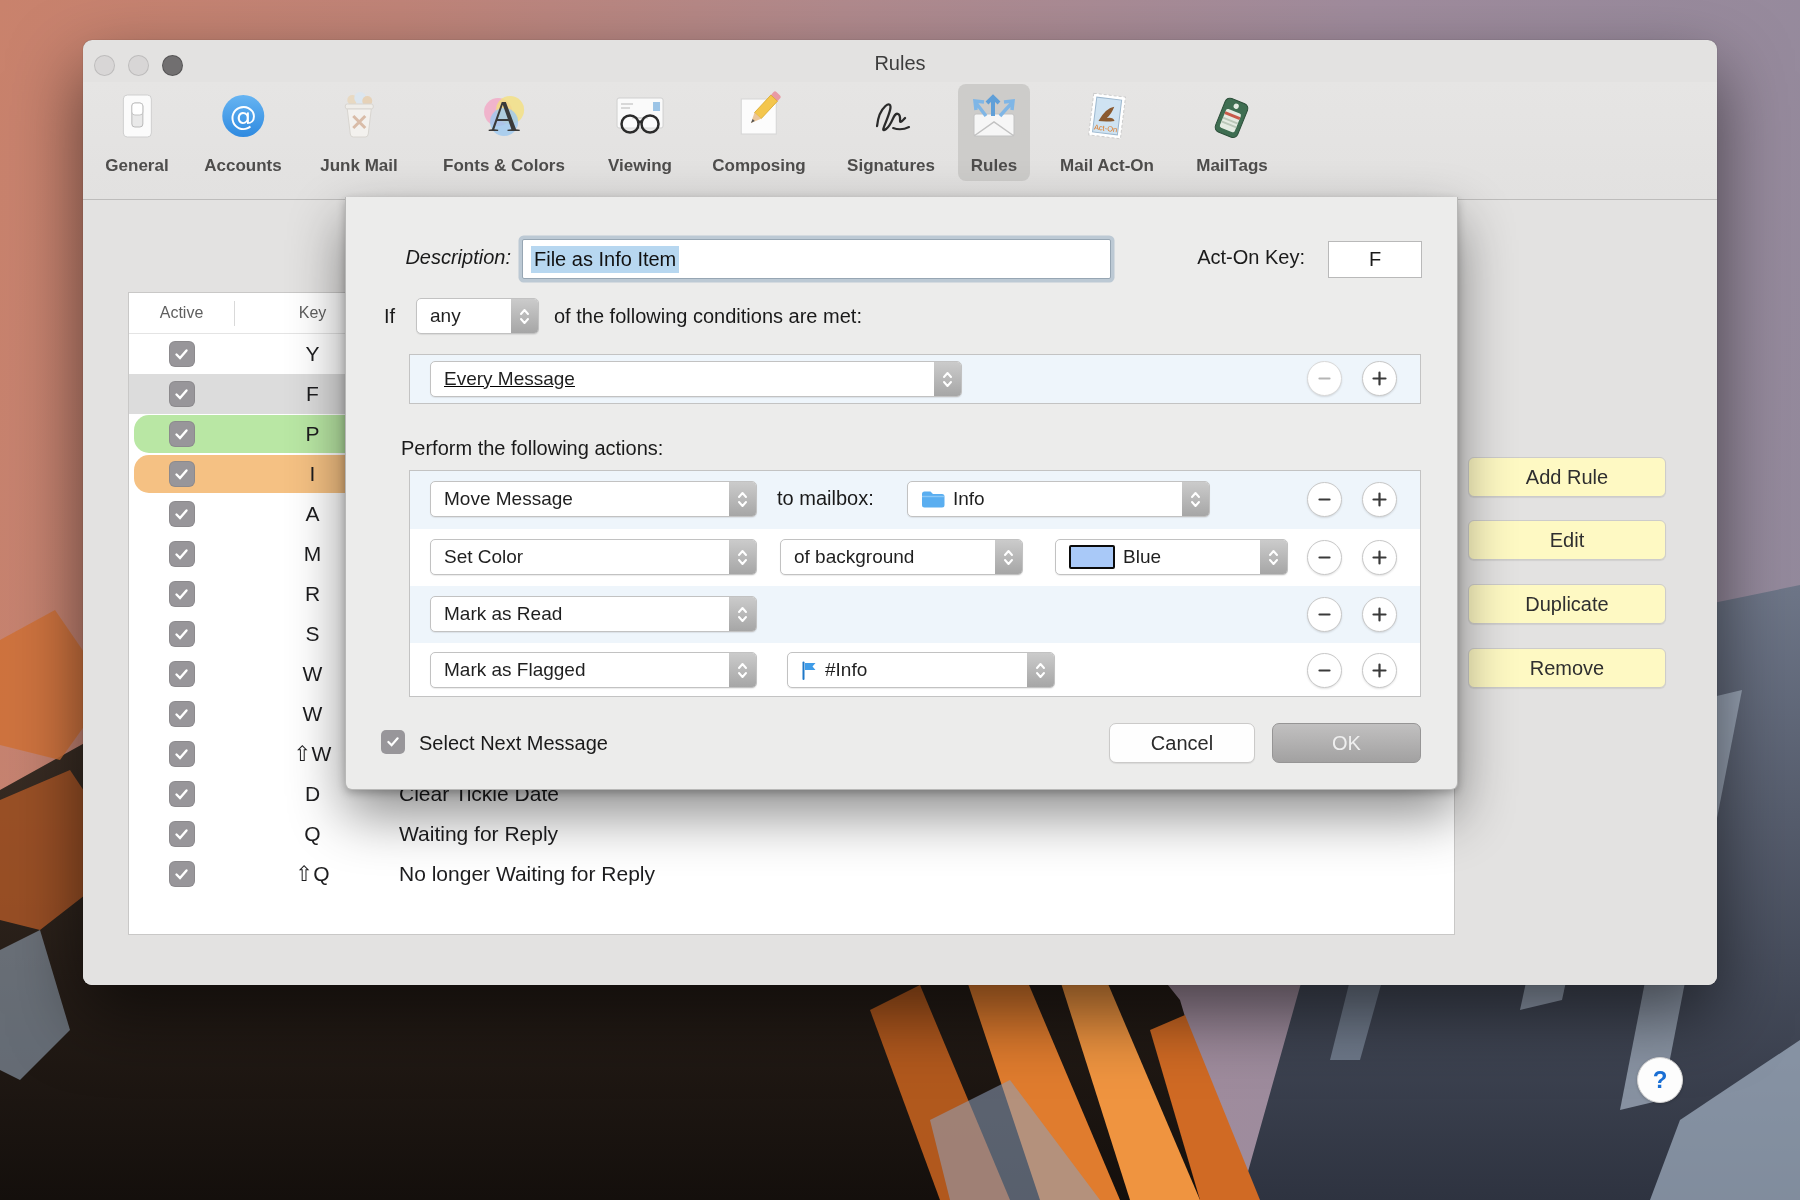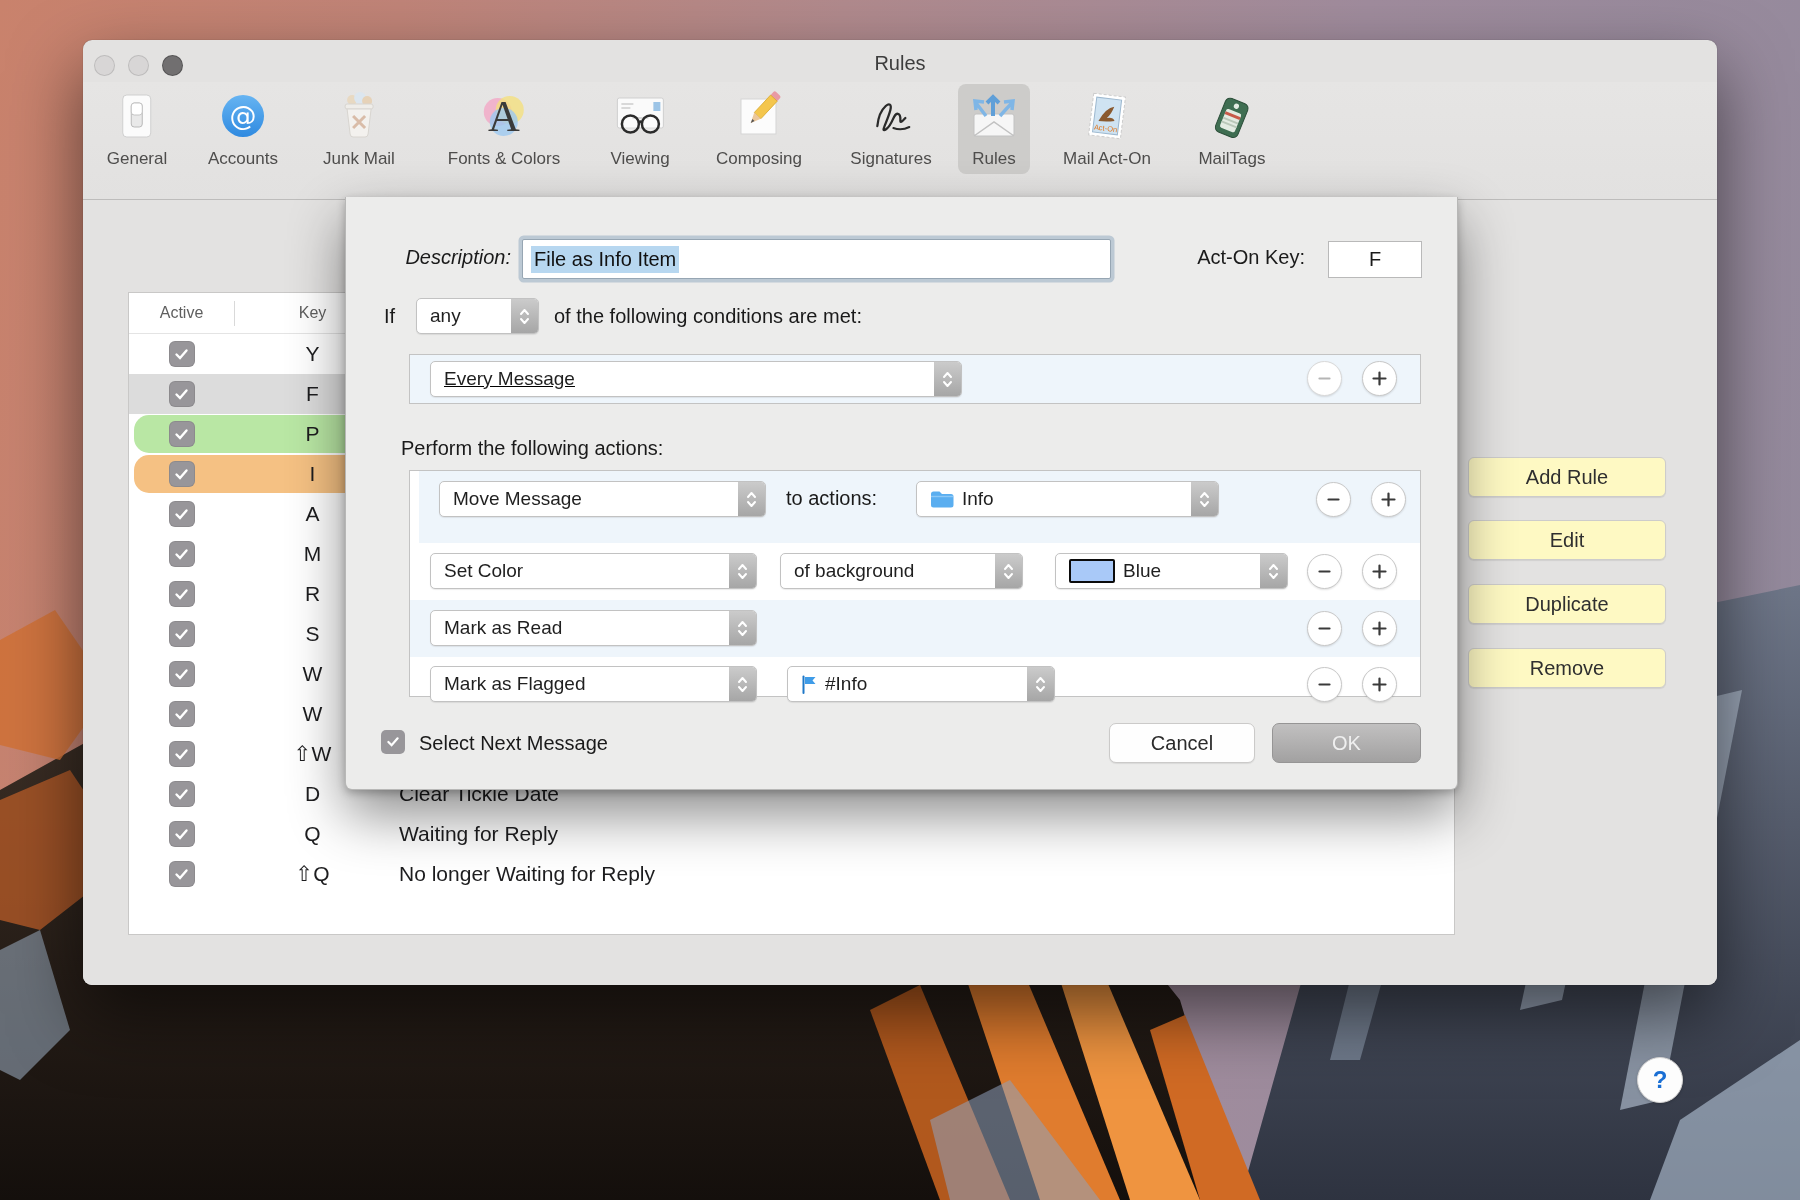--- a/index.html
+++ b/index.html
@@ -26,21 +26,21 @@
   .tl.zoom { left:79px; background:#716f70; border-color:rgba(0,0,0,.25); }
 
   
   .toolbar { position:absolute; left:0; top:42px; right:0; height:118px;
     border-bottom:1px solid #bdbcbb; background:linear-gradient(#e6e5e4,#e2e1e0); }
   .tb-item { position:absolute; top:2px; transform:translateX(-50%);
     display:flex; flex-direction:column; align-items:center; padding:4px 8px 5px;
     border-radius:8px; cursor:default; }
   .tb-item.selected { background:#cdccca; }
   .tb-icon { width:56px; height:56px; display:block; }
-  .tb-label { margin-top:5px; font-size:17px; color:#4e4d4c; white-space:nowrap; }
+  .tb-label { margin-top:12px; font-size:17px; color:#4e4d4c; white-space:nowrap;font-weight:bold; }
 
   
   .content { position:absolute; left:0; top:160px; right:0; bottom:0;
     border-radius:0 0 9px 9px; background:#e3e2e1; }
   .rules-table { position:absolute; left:45px; top:92px; width:1327px; height:643px;
     background:#fff; border:1px solid #c9c8c7; }
   .rt-header { display:grid; grid-template-columns:105px 157px 1fr; height:41px;
     align-items:center; border-bottom:1px solid #e4e4e4; position:relative; }
   .rt-header .hdr { text-align:center; font-size:16px; color:#5f5f5f; }
   .hdr-div { position:absolute; left:105px; top:8px; height:25px; width:1px; background:#d9d9d9; }
@@ -492,30 +492,30 @@
                 <path d="M2.5 8.5 H14.5 M8.5 2.5 V14.5" stroke="#3a3a3a" stroke-width="2.2" stroke-linecap="round"></path>
               </svg>
           </span>
         </div>
       </div>
 
       <span class="sh-label" style="left:55px; top:240px;">Perform the following actions:</span>
 
       <div class="rowbox" style="top:273px; height:227px;">
 
-        <div class="brow alt" style="height:72px;margin-left:9px;">
+        <div class="brow alt" style="height:58px;">
           <div class="popup" style="left:20px; top:10px; width:327px;">
             <span class="plabel">Move Message</span>
             <span class="cap">
                 <svg width="11" height="19" viewBox="0 0 11 19">
                   <path d="M2 7 L5.5 3 L9 7 M2 12 L5.5 16 L9 12" stroke="#fff" stroke-width="2" fill="none" stroke-linecap="round" stroke-linejoin="round"></path>
                 </svg>
               </span>
           </div>
-          <span class="sh-label" style="left:367px; top:16px;">to actions:</span>
+          <span class="sh-label" style="left:367px; top:16px;">to mailbox:</span>
           <div class="popup" style="left:497px; top:10px; width:303px;">
             <span class="plabel">
               <svg width="24" height="18" viewBox="0 0 24 18">
                   <path d="M1 4 q0 -2.5 2.5 -2.5 h6 l2.5 2.5 h9 q2.5 0 2.5 2.5 v8.5 q0 2.5 -2.5 2.5 h-17.5 q-2.5 0 -2.5 -2.5 z" fill="#5aaef0"></path>
                   <path d="M1 6.5 h22" stroke="#8cc8f6" stroke-width="1.4"></path>
                 </svg>
               <span>Info</span>
             </span>
             <span class="cap">
                 <svg width="11" height="19" viewBox="0 0 11 19">

